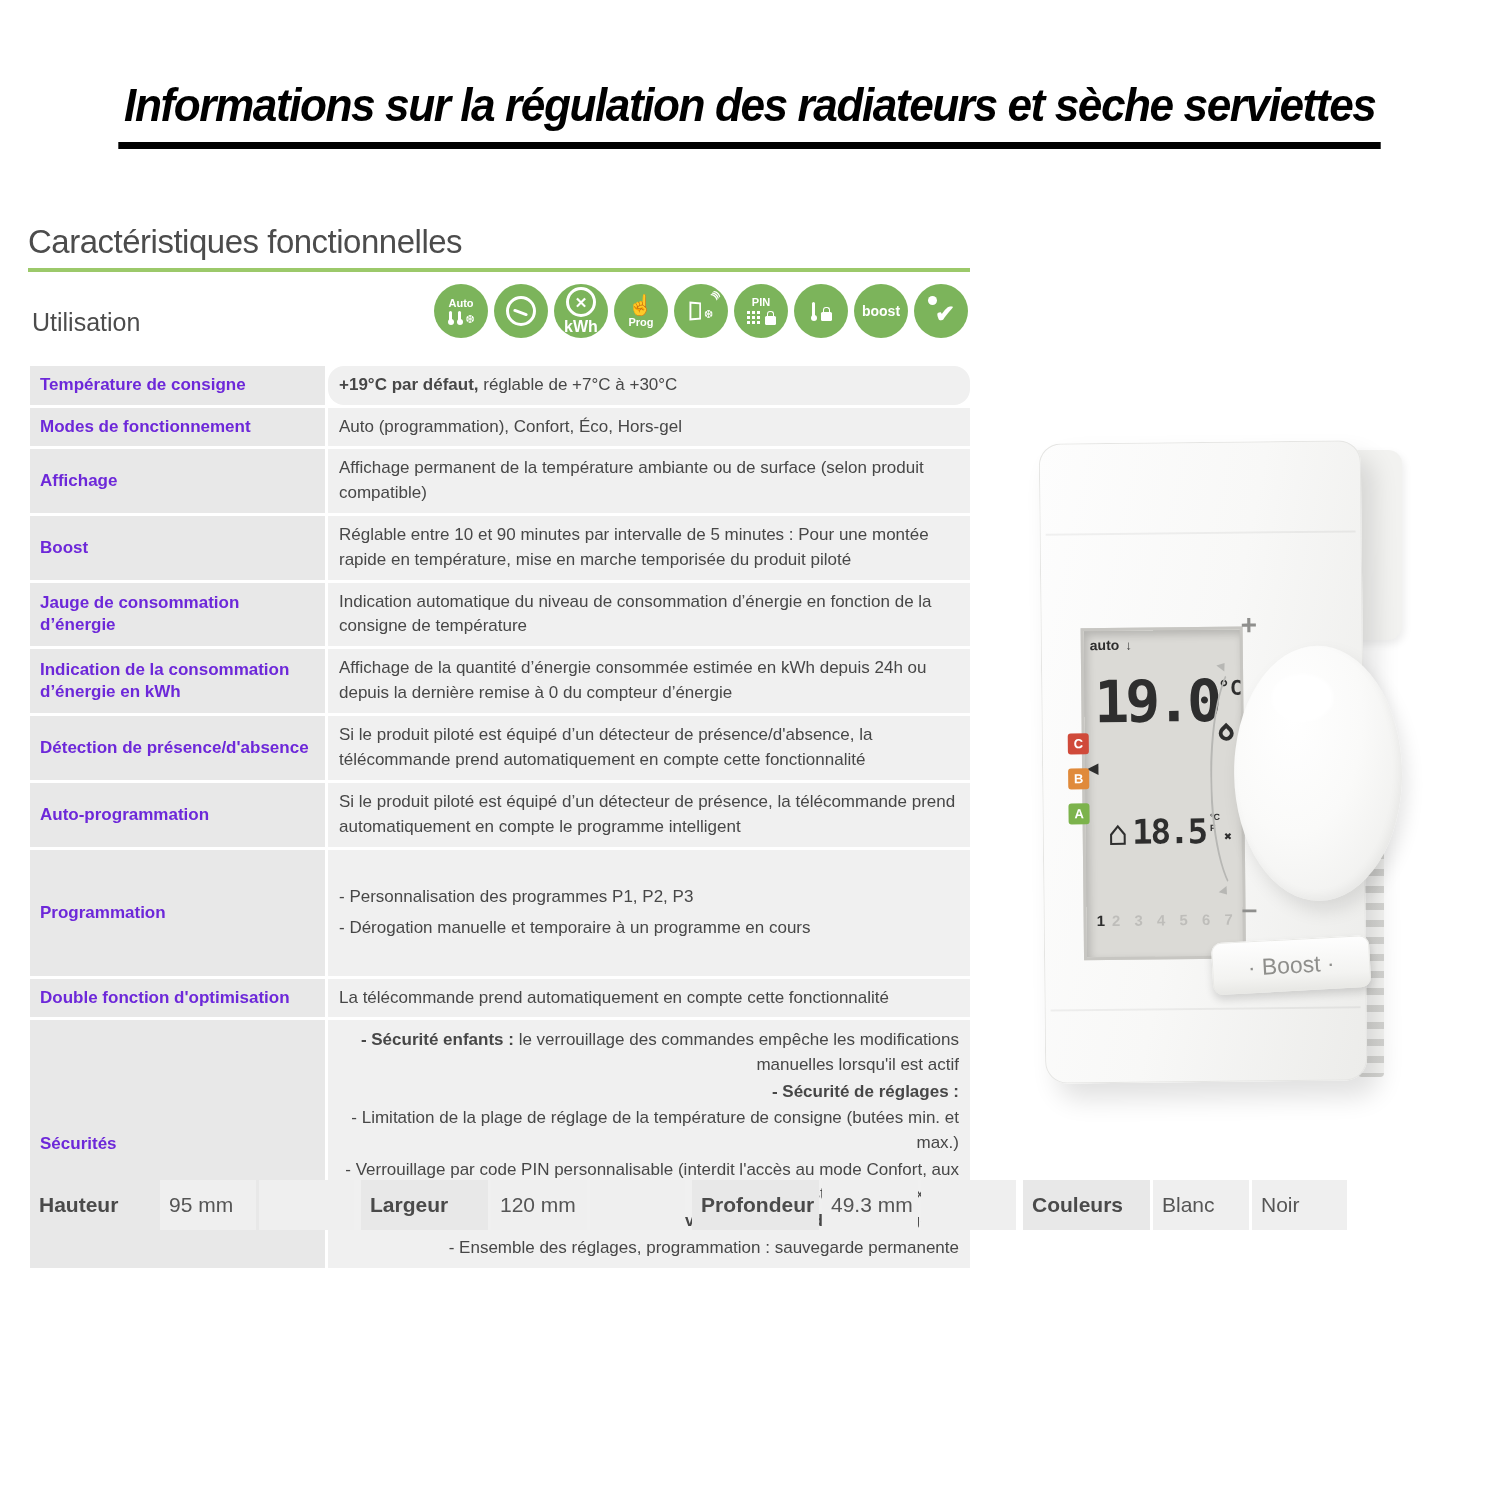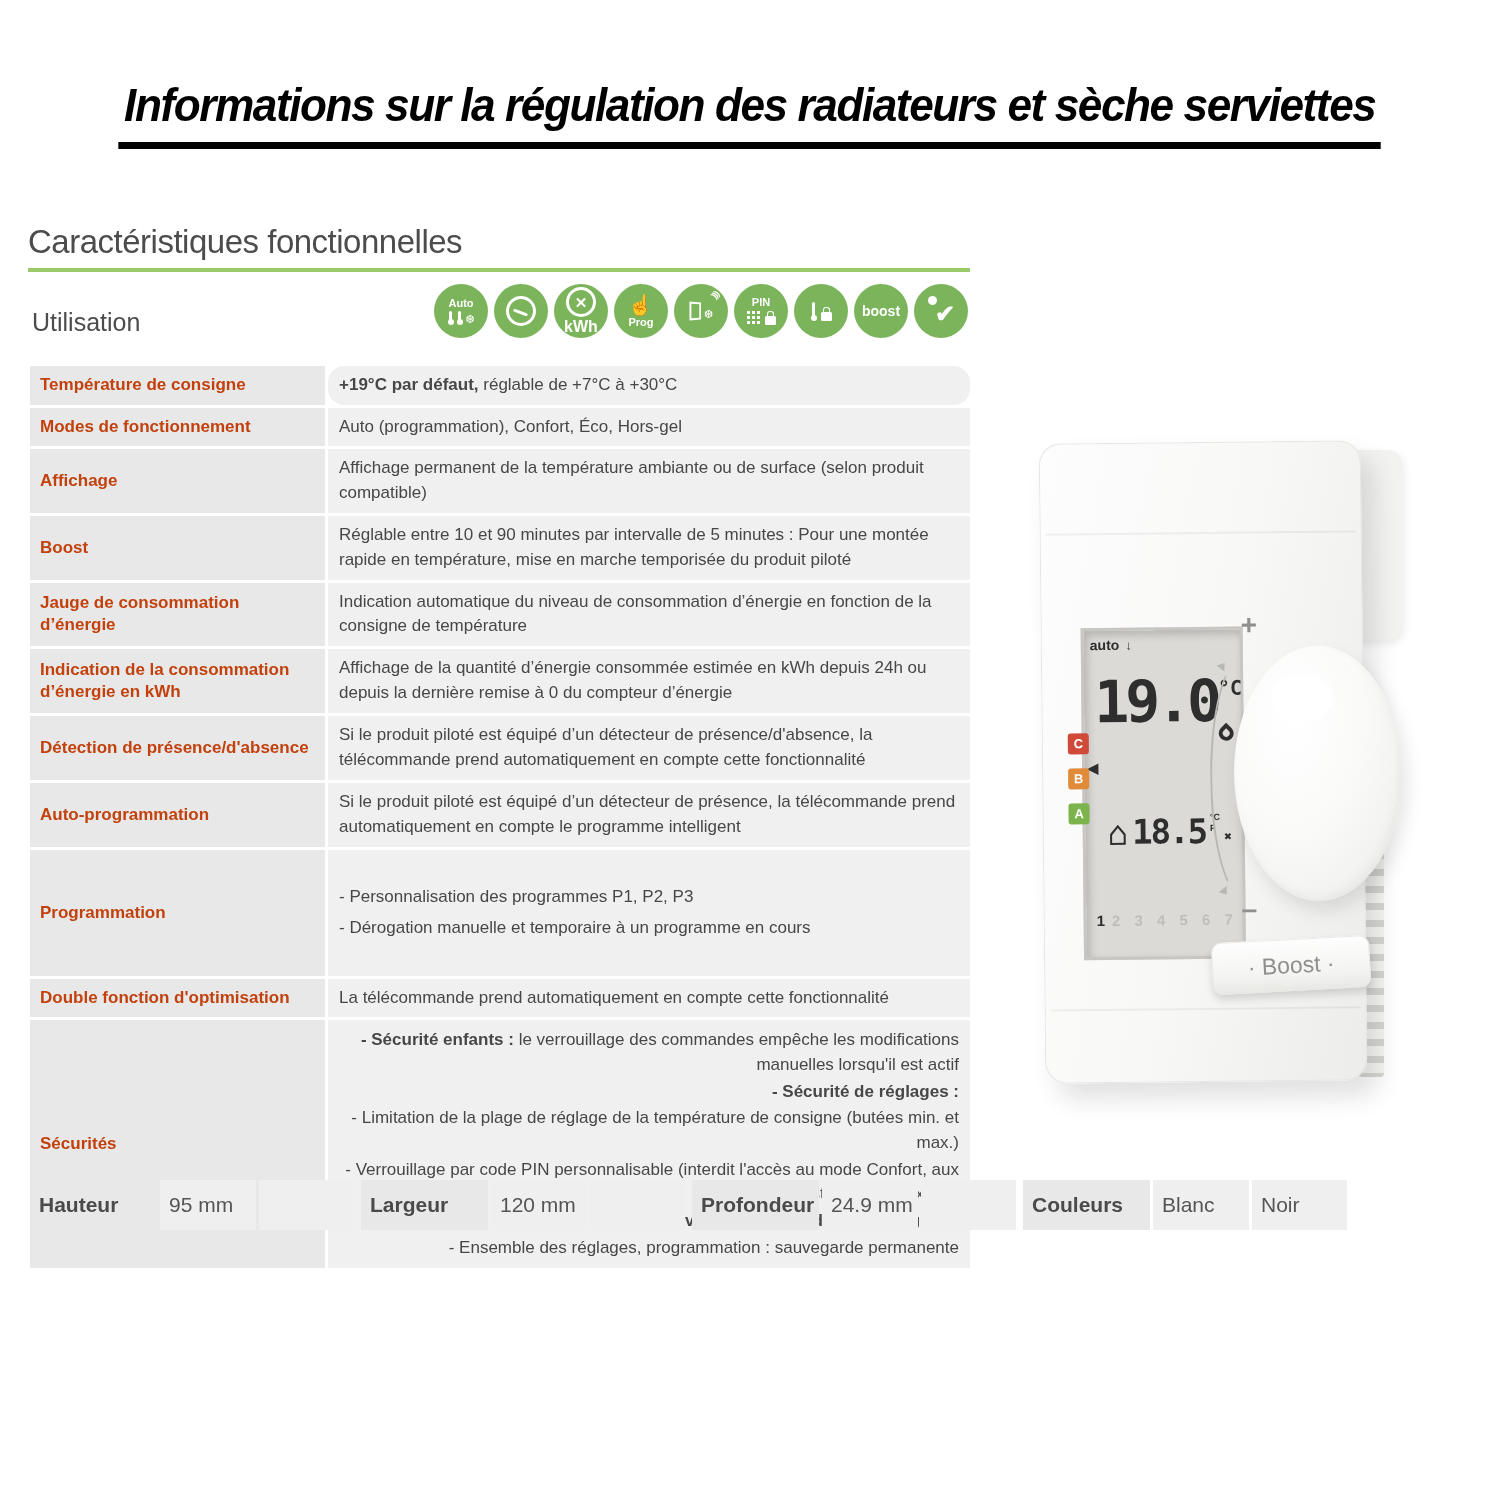--- a/index.html
+++ b/index.html
@@ -44,21 +44,21 @@
   .keypad i { background:#fff; width:3px; height:3px; }
   .lock { position:relative; width:11px; height:9px; background:#fff; border-radius:1.5px; margin-top:6px; }
   .lock:before { content:""; position:absolute; top:-5px; left:2px; width:5px; height:5px; border:1.5px solid #fff; border-bottom:none; border-radius:3px 3px 0 0; }
   .sidepair { display:flex; align-items:flex-end; gap:4px; }
   .chead { position:absolute; left:14px; top:12px; width:9px; height:9px; background:#fff; border-radius:50%; }
   .check { font-size:24px; font-weight:bold; line-height:1; margin-top:6px; margin-left:8px; }
 
   
   .features { position:absolute; left:30px; top:366px; width:940px; display:flex; flex-direction:column; gap:3px; font-size:17px; }
   .frow { display:grid; grid-template-columns:295px 1fr; gap:3px; }
-  .fl { background:#e8e8e8; color:#c2410c; font-weight:bold; padding:7px 10px; display:flex; flex-direction:column; justify-content:center; line-height:1.3; }
+  .fl { background:#e8e8e8; color:#6d28d9; font-weight:bold; padding:7px 10px; display:flex; flex-direction:column; justify-content:center; line-height:1.3; }
   .fv { background:#f0f0f0; color:#474747; padding:7px 11px; display:flex; flex-direction:column; justify-content:center; line-height:1.45; }
   .b { font-weight:bold; }
   .fitem { padding:3px 0; }
   .hang { padding-left:9px; text-indent:-9px; }
   .indent { padding-left:12px; }
   .secline { padding:1px 0;text-align:right; }
 
   
   .specs { position:absolute; left:30px; top:1180px; display:flex; flex-direction:row; gap:7px; font-size:21px; }
   .srow { display:grid; grid-template-columns:127px 96px 95px; gap:3px; height:50px; }
@@ -257,21 +257,21 @@
       <div class="sv">95 mm</div>
       <div class="sv"></div>
     </div>
     <div class="srow">
       <div class="sl">Largeur</div>
       <div class="sv">120 mm</div>
       <div class="sv"></div>
     </div>
     <div class="srow">
       <div class="sl">Profondeur</div>
-      <div class="sv">24.9 mm</div>
+      <div class="sv">49.3 mm</div>
       <div class="sv"></div>
     </div>
     <div class="srow">
       <div class="sl">Couleurs</div>
       <div class="sv">Blanc</div>
       <div class="sv">Noir</div>
     </div>
   </div>
 
   <div class="product">

